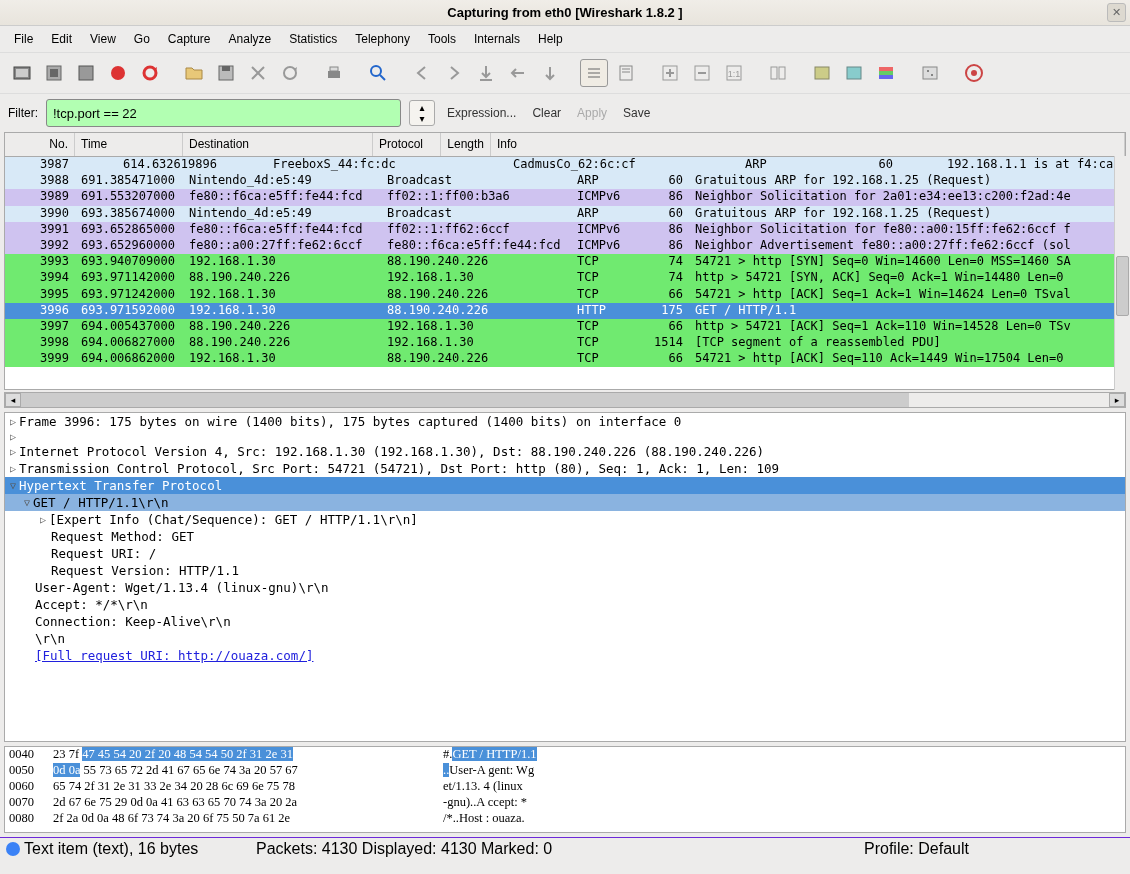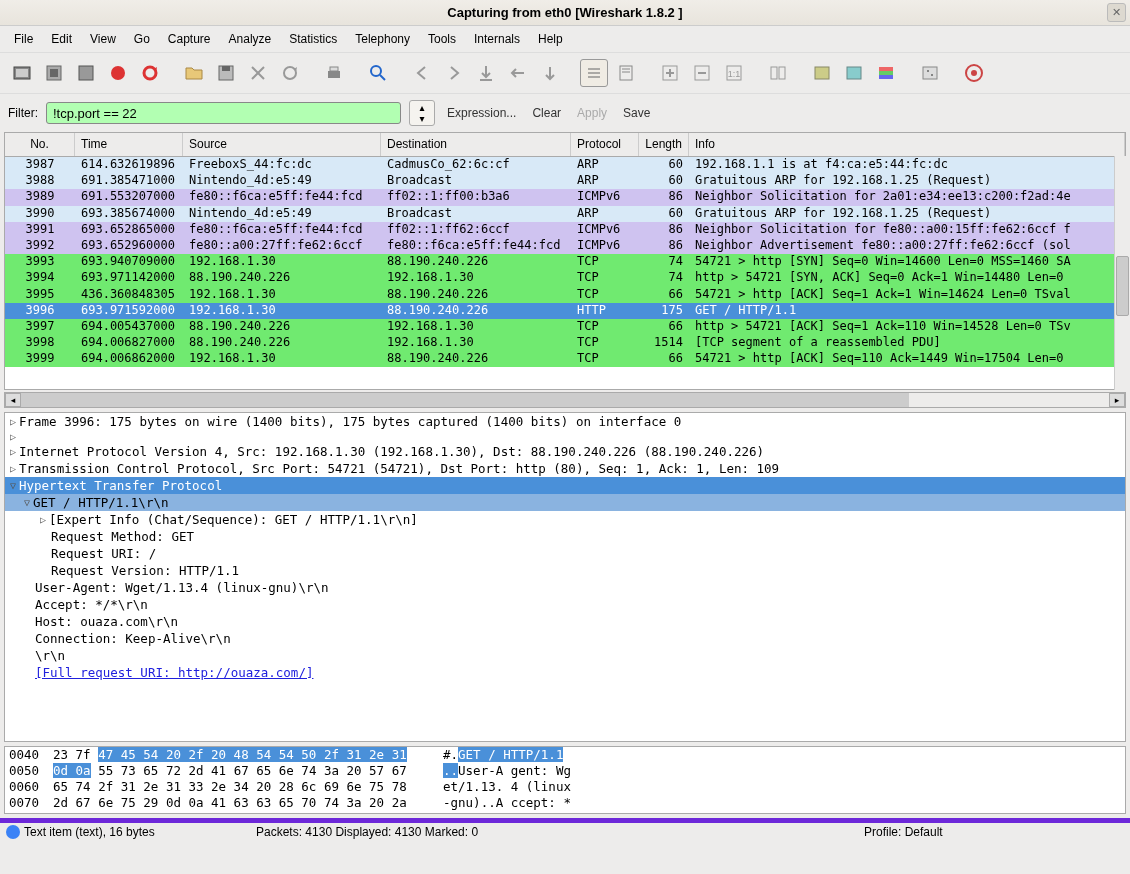--- a/index.html
+++ b/index.html
@@ -6,31 +6,31 @@
 body { font-family: sans-serif; font-size: 12px; background: #edeceb; width: 1130px; height: 874px; overflow: hidden; display: flex; flex-direction: column; }
 .titlebar { background: linear-gradient(#f0ede8, #e8e4dc); height: 26px; display: flex; align-items: center; justify-content: center; position: relative; border-bottom: 1px solid #ccc; }
 .titlebar-text { font-weight: bold; font-size: 13px; }
 .close-btn { position: absolute; right: 4px; top: 3px; width: 19px; height: 19px; background: #ddd9d0; border: 1px solid #bbb; border-radius: 3px; display: flex; align-items: center; justify-content: center; font-size: 11px; color: #666; cursor: pointer; }
 .menubar { height: 26px; display: flex; align-items: center; padding: 0 6px; gap: 2px; }
 .menubar-item { padding: 3px 8px; cursor: pointer; }
 .toolbar { height: 42px; display: flex; align-items: center; padding: 0 8px; gap: 4px; border-top: 1px solid #ddd; border-bottom: 1px solid #ddd; }
 .tb-btn { width: 28px; height: 28px; border: 1px solid transparent; border-radius: 3px; display: flex; align-items: center; justify-content: center; cursor: pointer; }
 .tb-sep { width: 8px; }
 .filterbar { height: 38px; display: flex; align-items: center; padding: 0 8px; gap: 8px; }
-.filter-input { flex: 0 0 355px; height: 22px; background: #b2ffb2; border: 1px solid #888; border-radius: 3px; padding: 0 6px; font-size: 13px; }
+.filter-input { flex: 0 0 355px; height: 28px; background: #b2ffb2; border: 1px solid #888; border-radius: 3px; padding: 0 6px; font-size: 13px; }
 .filter-dropdown { width: 26px; height: 26px; border: 1px solid #aaa; border-radius: 3px; background: #f5f3ef; display: flex; align-items: center; justify-content: center; cursor: pointer; font-size: 10px; }
 .filter-link { color: #333; cursor: pointer; padding: 0 4px; }
 .filter-link.disabled { color: #aaa; }
 .packet-list { border: 1px solid #aaa; margin: 0 4px; background: #fff; display: flex; flex-direction: column; }
 .pl-header { display: flex; background: #edeceb; border-bottom: 1px solid #aaa; height: 24px; }
 .pl-header-cell { padding: 4px 6px; border-right: 1px solid #ccc; font-size: 12px; overflow: hidden; white-space: nowrap; }
 .pl-body { overflow: hidden; }
 .pl-row { display: flex; height: 16.2px; font-family: "DejaVu Sans Mono", monospace; font-size: 12px; white-space: nowrap; }
 .pl-cell { padding: 0 6px; overflow: hidden; }
-.col-no { width: 70px; text-align: center; }
+.col-no { width: 70px; text-align: right; }
 .col-time { width: 108px; }
 .col-src { width: 198px; }
 .col-dst { width: 190px; }
 .col-proto { width: 68px; }
 .col-len { width: 50px; text-align: right; }
 .col-info { flex: 1; }
 .pl-header .col-info { flex: 1; }
 .hscroll { height: 16px; background: #edeceb; border: 1px solid #aaa; margin: 2px 4px 0 4px; position: relative; display: flex; }
 .hscroll-btn { width: 16px; height: 14px; background: #ddd; border: 1px solid #aaa; font-size: 9px; display: flex; align-items: center; justify-content: center; }
 .hscroll-thumb { flex: 1; background: #ccc; margin: 0 200px 0 0; }
@@ -38,21 +38,21 @@
 .dt-row { padding: 1px 2px; display: flex; align-items: center; white-space: nowrap; }
 .dt-arrow { width: 12px; text-align: center; color: #555; font-size: 10px; }
 .dt-row.selected-header { background: #4a90d9; color: #fff; }
 .dt-row.selected-sub { background: #8ab3e0; }
 .hex-pane { border: 1px solid #aaa; margin: 4px 4px 0 4px; background: #fff; font-family: "DejaVu Sans Mono", monospace; font-size: 12.5px; overflow: hidden; position: relative; }
 .hex-row { display: flex; padding: 0 4px; height: 16px; }
 .hex-offset { width: 44px; }
 .hex-bytes { width: 390px; }
 .hex-ascii { width: 180px; }
 .hex-hl { background: #4a90d9; color: #fff; }
-.statusbar { height: 22px; display: flex; align-items: center; border-top: 5px solid #6d28d9; margin-top: 4px; padding: 0 6px; font-size: 12px; }
+.statusbar { height: 22px; display: flex; align-items: center; border-top: 1px solid #6d28d9; margin-top: 4px; padding: 0 6px; font-size: 16px; }
 .sb-icon { width: 14px; height: 14px; border-radius: 50%; background: #3b82f6; margin-right: 4px; }
 .sb-left { display: flex; align-items: center; flex: 0 0 250px; }
 .sb-mid { flex: 1; }
 .sb-right { flex: 0 0 260px; }
 .link-style { color: #2020dd; text-decoration: underline; cursor: pointer; }
 .plw { position: relative; }
 .plw .vsb { position: absolute; right: 0; top: 24px; bottom: 0; width: 16px; background: #edeceb; border-left: 1px solid #ccc; }
 .plw .vsb .thumb { position: absolute; left: 1px; right: 1px; top: 100px; height: 60px; background: #ccc; border: 1px solid #aaa; border-radius: 2px; }
 </style>
 </head>
@@ -254,28 +254,27 @@
   <span class="filter-link">Clear</span>
   <span class="filter-link disabled">Apply</span>
   <span class="filter-link">Save</span>
 </div>
 
 <div class="plw" style="height:258px;">
 <div class="packet-list" style="height:100%;">
   <div class="pl-header">
     <div class="pl-header-cell col-no">No.</div>
     <div class="pl-header-cell col-time">Time</div>
-    <div class="pl-header-cell col-src">Source</div>
     <div class="pl-header-cell col-dst">Destination</div>
     <div class="pl-header-cell col-proto">Protocol</div>
     <div class="pl-header-cell col-len">Length</div>
     <div class="pl-header-cell col-info">Info</div>
   </div>
   <div class="pl-body" id="pl-body">
-        <div class="pl-row" style="background: rgb(216, 233, 247);">
+        <div class="pl-row" style="background: rgb(216, 233, 247); gap: 42px;">
           <div class="pl-cell col-no">3987</div>
           <div class="pl-cell col-time">614.632619896</div>
           <div class="pl-cell col-src">FreeboxS_44:fc:dc</div>
           <div class="pl-cell col-dst">CadmusCo_62:6c:cf</div>
           <div class="pl-cell col-proto">ARP</div>
           <div class="pl-cell col-len">60</div>
           <div class="pl-cell col-info">192.168.1.1 is at f4:ca:e5:44:fc:dc</div>
         </div>
         <div class="pl-row" style="background: rgb(216, 233, 247);">
           <div class="pl-cell col-no">3988</div>
@@ -335,21 +334,21 @@
           <div class="pl-cell col-no">3994</div>
           <div class="pl-cell col-time">693.971142000</div>
           <div class="pl-cell col-src">88.190.240.226</div>
           <div class="pl-cell col-dst">192.168.1.30</div>
           <div class="pl-cell col-proto">TCP</div>
           <div class="pl-cell col-len">74</div>
           <div class="pl-cell col-info">http &gt; 54721 [SYN, ACK] Seq=0 Ack=1 Win=14480 Len=0 </div>
         </div>
         <div class="pl-row" style="background: rgb(112, 234, 112);">
           <div class="pl-cell col-no">3995</div>
-          <div class="pl-cell col-time">436.360848305</div>
+          <div class="pl-cell col-time">693.971242000</div>
           <div class="pl-cell col-src">192.168.1.30</div>
           <div class="pl-cell col-dst">88.190.240.226</div>
           <div class="pl-cell col-proto">TCP</div>
           <div class="pl-cell col-len">66</div>
           <div class="pl-cell col-info">54721 &gt; http [ACK] Seq=1 Ack=1 Win=14624 Len=0 TSval</div>
         </div>
         <div class="pl-row" style="background: rgb(74, 144, 217); color: rgb(255, 255, 255);">
           <div class="pl-cell col-no">3996</div>
           <div class="pl-cell col-time">693.971592000</div>
           <div class="pl-cell col-src">192.168.1.30</div>
@@ -435,34 +434,31 @@
   <div class="dt-row" style="padding-left:46px;">
       <span>Request Version: HTTP/1.1</span>
     </div>
   <div class="dt-row" style="padding-left:30px;">
       <span>User-Agent: Wget/1.13.4 (linux-gnu)\r\n</span>
     </div>
   <div class="dt-row" style="padding-left:30px;">
       <span>Accept: */*\r\n</span>
     </div>
   <div class="dt-row" style="padding-left:30px;">
-      <span>Host: ouaza.com\r\n</span>
-    </div>
-  <div class="dt-row" style="padding-left:30px;">
       <span>Connection: Keep-Alive\r\n</span>
     </div>
   <div class="dt-row" style="padding-left:30px;">
       <span>\r\n</span>
     </div>
   <div class="dt-row" style="padding-left:30px;">
       <span class="link-style">[Full request URI: http://ouaza.com/]</span>
     </div>
 </div>
 
-<div class="hex-pane" style="height:68px;">
+<div class="hex-pane" style="height:87px;font-family:Liberation Serif, serif;">
   <div id="hex-body">
       <div class="hex-row">
         <div class="hex-offset">0040</div>
         <div class="hex-bytes"><span>23 7f </span><span class="hex-hl">47 45 54 20 2f 20  48 54 54 50 2f 31 2e 31</span></div>
         <div class="hex-ascii"><span>#.</span><span class="hex-hl">GET /  HTTP/1.1</span></div>
       </div>
       <div class="hex-row">
         <div class="hex-offset">0050</div>
         <div class="hex-bytes"><span></span><span class="hex-hl">0d 0a</span><span> 55 73 65 72 2d 41  67 65 6e 74 3a 20 57 67</span></div>
         <div class="hex-ascii"><span></span><span class="hex-hl">..</span><span>User-A gent: Wg</span></div>

